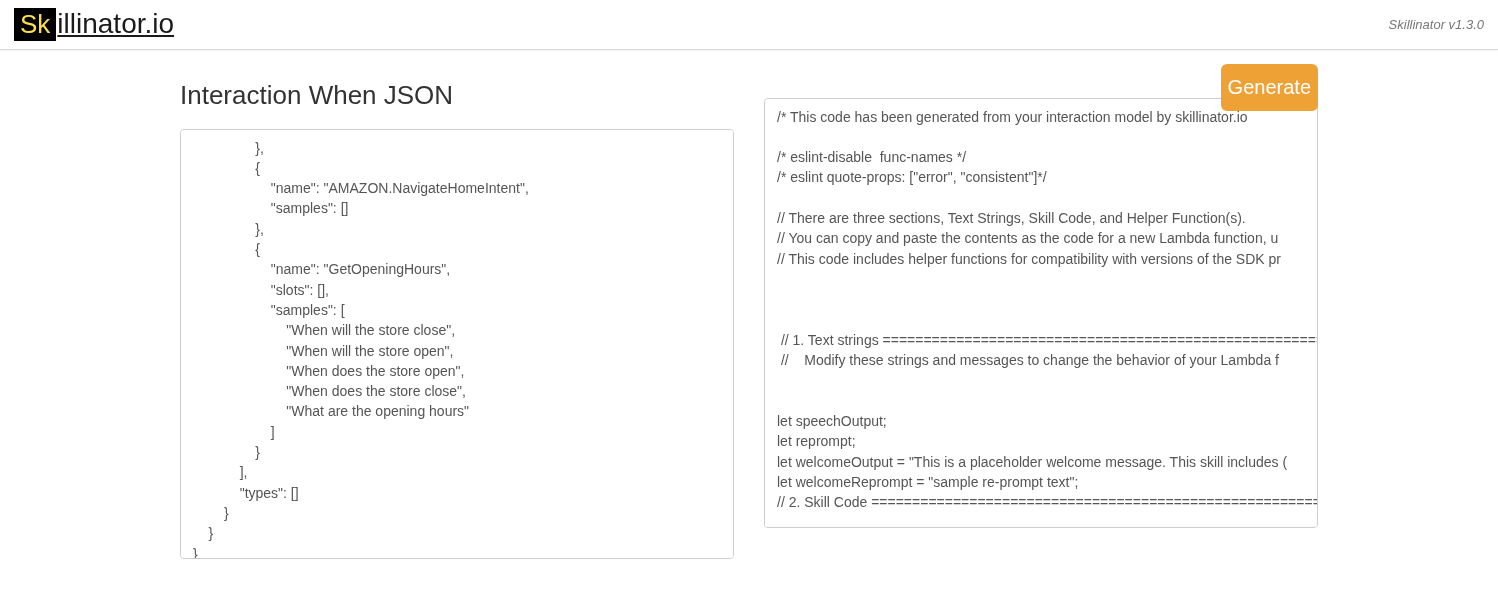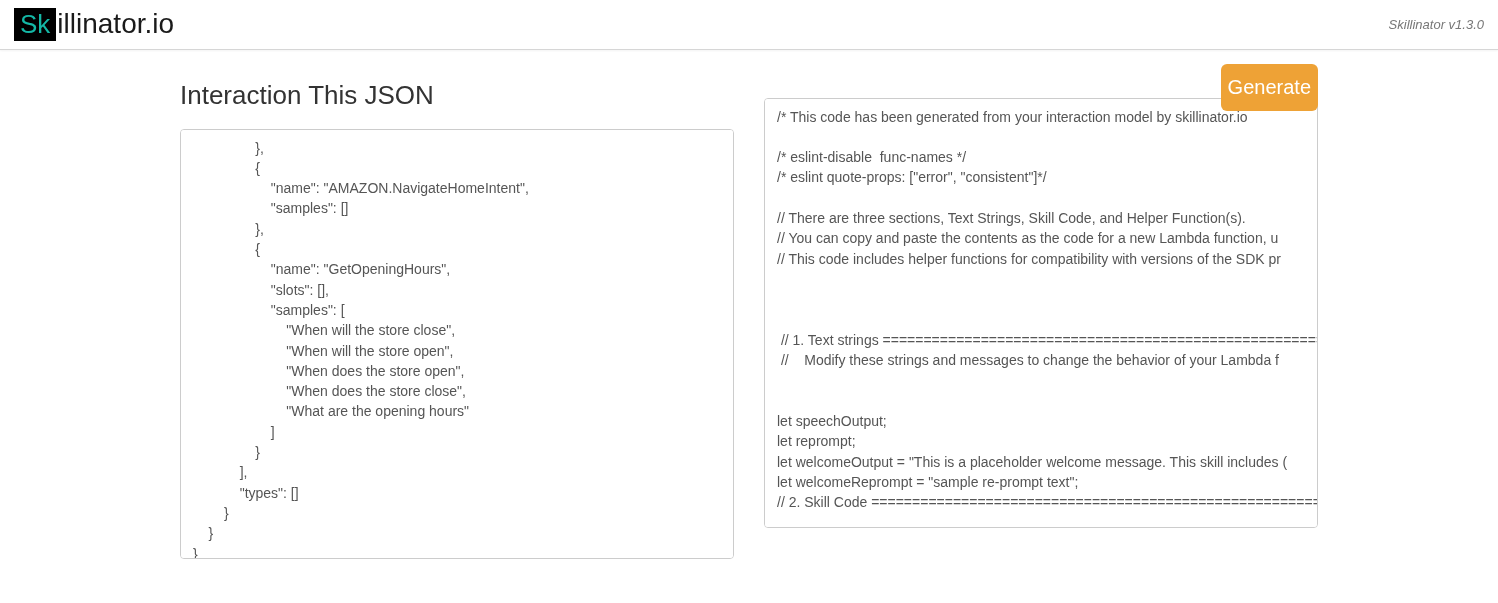--- a/index.html
+++ b/index.html
@@ -15,28 +15,28 @@
     }
     .logo {
       display: flex;
       align-items: center;
       font-size: 28px;
       font-weight: 400;
       color: #1a1a1a;
     }
     .logo-badge {
       background: #000;
-      color: #14b8a6;
+      color: #fde047;
       padding: 2px 6px;
       margin-right: 1px;
       font-weight: 500;
       font-size: 26px;
       line-height: 1.1;
     }
-    .logo-rest { font-weight: 400; }
+    .logo-rest { font-weight: 400; text-decoration: underline; }
     .version {
       font-style: italic;
       color: #777;
       font-size: 13px;
     }
     
     .content {
       display: flex;
       gap: 30px;
       padding: 30px 180px 20px;
@@ -104,21 +104,21 @@
     <span class="logo-badge">Sk</span>
     <span class="logo-rest">illinator.io</span>
   </div>
   <div class="version">Skillinator v1.3.0</div>
 </div>
 
 <div class="content">
 
   <div class="panel">
     <div class="panel-header">
-      <h2 class="panel-title">Interaction This JSON</h2>
+      <h2 class="panel-title">Interaction When JSON</h2>
     </div>
     <textarea class="code-area" spellcheck="false" style="">                },
                 {
                     "name": "AMAZON.NavigateHomeIntent",
                     "samples": []
                 },
                 {
                     "name": "GetOpeningHours",
                     "slots": [],
                     "samples": [

